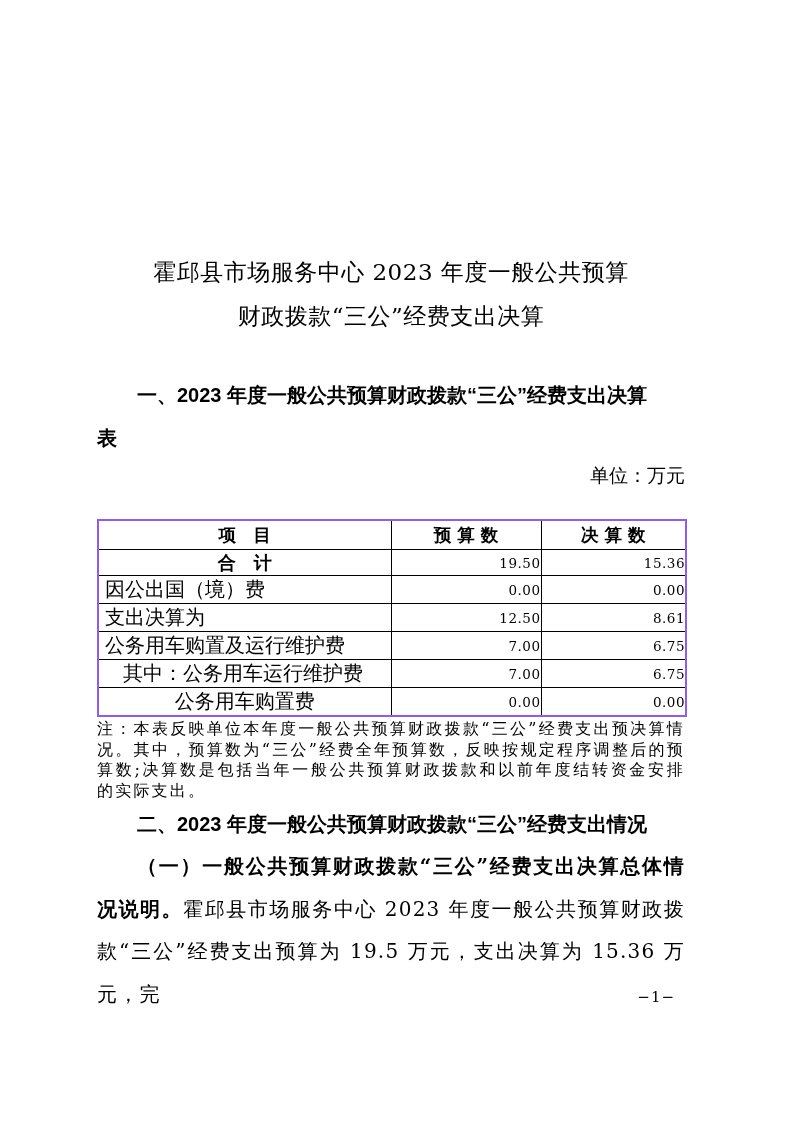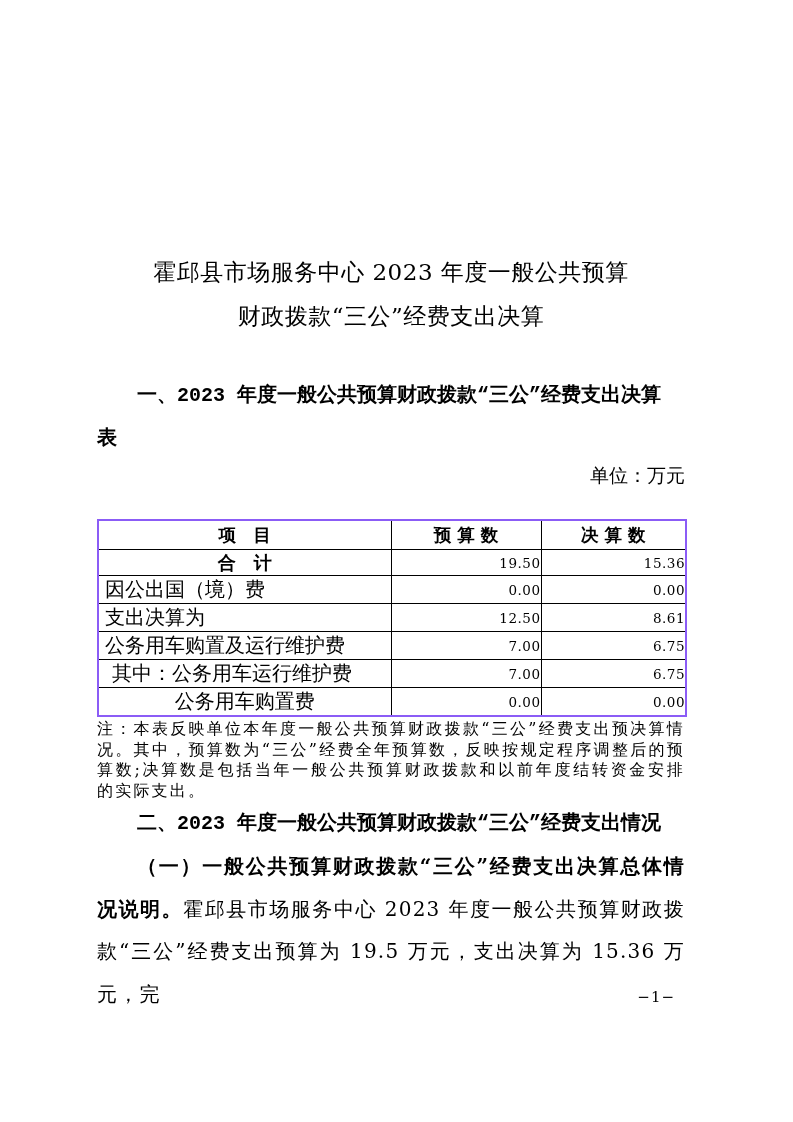--- a/index.html
+++ b/index.html
@@ -18,21 +18,21 @@
     padding-top: 250px;
   }
   .doc-title {
     text-align: center;
     font-weight: normal;
     font-size: 23px;
     line-height: 44px;
     letter-spacing: 0.5px;
   }
   .section-heading {
-    font-family: Liberation Mono, monospace;
+    font-family: Liberation Sans, sans-serif;
     font-weight: bold;
     font-size: 20px;
     line-height: 43px;
     margin-top: 36px;
   }
   .section-heading .first-line { text-indent: 2em; }
   .section-heading.second { margin-top: 2px; line-height: 42px; }
   .unit-label {
     text-align: right;
     font-size: 19px;
@@ -69,21 +69,21 @@
     letter-spacing: 0.5px;
   }
   .budget-table tr.row-bold td.cell-label {
     font-weight: bold;
     font-size: 18px;
   }
   .budget-table td.cell-label.center {
     text-align: center;
     padding-left: 0;
   }
-  .budget-table td.cell-label.indent1 { padding-left: 13px; font-family: Liberation Serif, serif; }
+  .budget-table td.cell-label.indent1 { padding-left: 24px; font-family: Liberation Serif, serif; }
   .table-note {
     font-size: 16px;
     line-height: 20.5px;
     letter-spacing: 2.2px;
     text-align: justify;
     margin-top: 2px;
   }
   .body-para {
     font-size: 20px;
     line-height: 42.5px;

